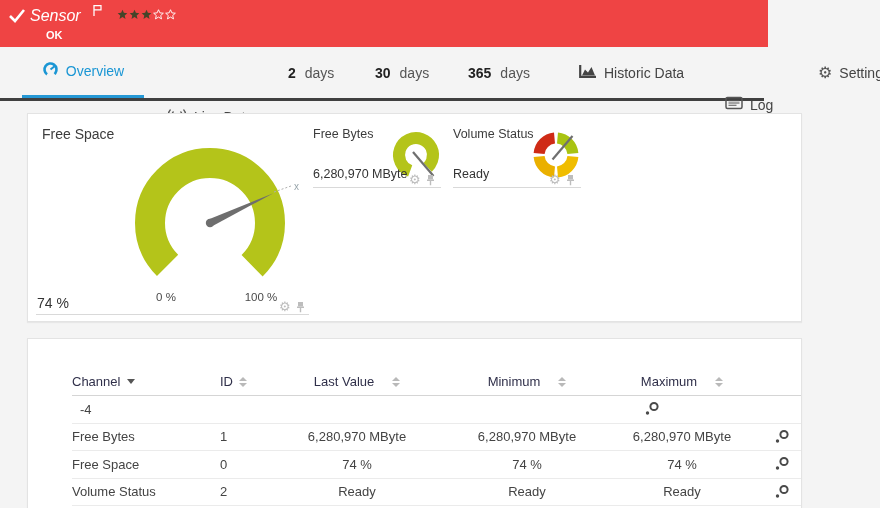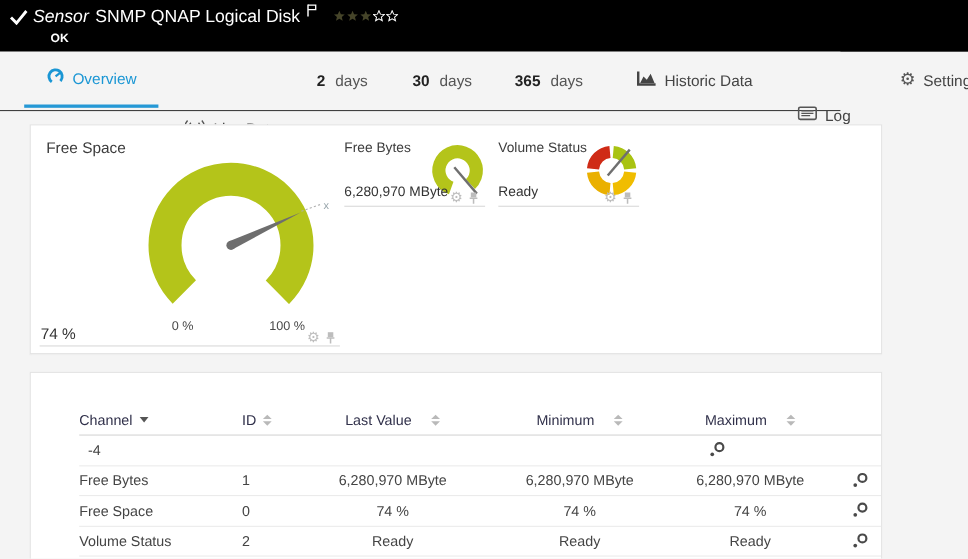--- a/index.html
+++ b/index.html
@@ -4,30 +4,30 @@
 <style>
   * { margin:0; padding:0; box-sizing:border-box; }
   html,body { background:#f4f4f4; }
   .page {
     position:relative; width:880px; height:508px; overflow:hidden;
     background:#f4f4f4;
     font-family:"Liberation Sans", sans-serif;
     color:#333;
   }
   
-  .topbar { position:absolute; left:0; top:0; width:880px; height:47px; background:#000000; }
+  .topbar { position:absolute; left:0; top:0; width:768px; height:47px; background:#ef4444; }
   .topbar .check { position:absolute; left:8px; top:8px; }
   .titleline { position:absolute; left:30px; top:6px; height:20px; display:flex; align-items:center; }
   .kind { font-style:italic; color:#fff; font-size:16px; margin-right:6px; }
   .sensor-title { color:#fff; font-size:16px; }
   .flag { margin-left:5px; margin-top:-8px; }
   .stars { display:flex; gap:1px; margin-left:14px; margin-top:-4px; }
   .ok-text { position:absolute; left:46px; top:29px; color:#fff; font-size:11px; font-weight:bold; }
   
-  .tabbar { position:absolute; left:0; top:47px; width:764px; height:54px; background:#f4f4f4; border-bottom:1px solid #404040; }
+  .tabbar { position:absolute; left:0; top:47px; width:764px; height:54px; background:#f4f4f4; border-bottom:3px solid #404040; }
   .tab { position:absolute; top:0; height:51px; display:flex; align-items:center; gap:7px; font-size:14px; color:#444; cursor:pointer; white-space:nowrap; }
   .tab.active { color:#1a96d4; border-bottom:3px solid #2598d5; justify-content:center; }
   .tab .num { font-weight:bold; color:#222; margin-right:2px; }
   .tab .days { color:#555; }
   
   .panel { position:absolute; left:27px; width:775px; background:#fff; border:1px solid #e3e3e3; box-shadow:0 1px 1px rgba(0,0,0,0.05);padding-left:19px; }
   .panel.gauges { top:113px; height:209px; }
   .panel.channels { top:338px; height:172px; }
   .cell-label { position:absolute; font-size:13px; color:#3c3c3c; }
   .cell-underline { position:absolute; height:1px; background:#d9d9d9; }
@@ -58,21 +58,20 @@
 <div class="page">
 
   <div class="topbar">
     <span class="check">
       <svg width="18" height="15" viewBox="0 0 18 15">
           <path d="M2,8 L7,13 L16,2" stroke="#fff" stroke-width="2.6" fill="none"></path>
         </svg>
     </span>
     <div class="titleline">
       <span class="kind">Sensor</span>
-      <span class="sensor-title">SNMP QNAP Logical Disk</span>
       <span class="flag">
         <svg width="11" height="13" viewBox="0 0 11 13">
           <path d="M2,1 L2,12" stroke="#fff" stroke-width="1.3" fill="none"></path>
           <path d="M2,1.6 L9,1.6 L9,5.8 L2,5.8" stroke="#fff" stroke-width="1.2" fill="none"></path>
         </svg>
       </span>
       <span class="stars">
         <svg width="11" height="11" viewBox="0 0 12 12">
             <polygon points="6,0.8 7.5,4.2 11.3,4.6 8.4,7.1 9.3,10.8 6,8.8 2.7,10.8 3.6,7.1 0.7,4.6 4.5,4.2" fill="#454429"></polygon>
           </svg>

